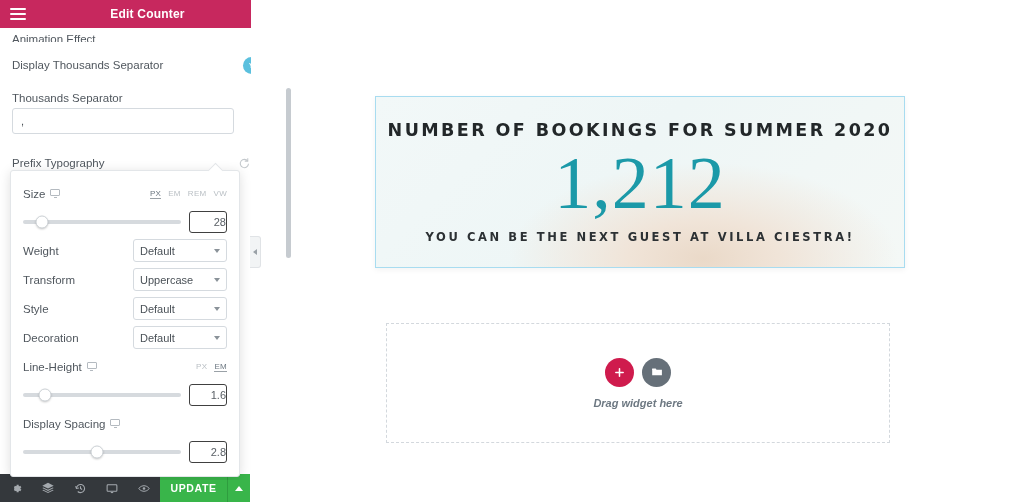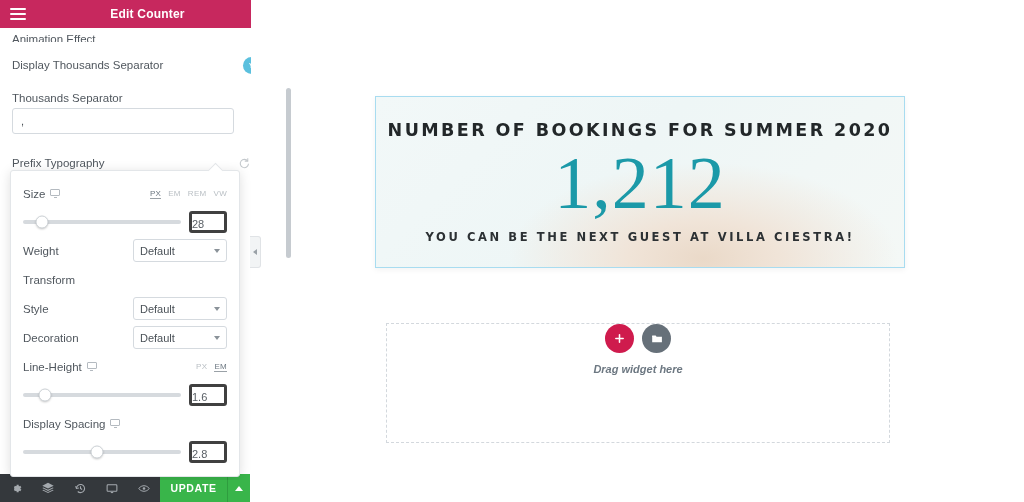--- a/index.html
+++ b/index.html
@@ -147,23 +147,23 @@
     position: relative; cursor: pointer;
   }
   .slider .knob {
     position: absolute; top: 50%; transform: translate(-50%,-50%);
     width: 13px; height: 13px; border-radius: 50%;
     background: #fff; border: 1px solid #cdd2d6;
     box-shadow: 0 1px 2px rgba(0,0,0,.18);
   }
   .num-input {
     width: 38px; height: 22px;
-    border: 3px solid #404040; border-radius: 3px;
+    border: 1px solid #404040; border-radius: 3px;
     background: #fff; font-size: 11px; color: #5a6066;
-    text-align: left; line-height: 20px;
+    text-align: right; line-height: 20px;
   }
 
   .monitor-icon { display: inline-block; width: 10px; height: 9px; position: relative; }
   .monitor-icon i {
     position: absolute; left: 0; top: 0; width: 10px; height: 7px;
     border: 1.2px solid #b4bac0; border-radius: 1px;
   }
   .monitor-icon b {
     position: absolute; left: 3.5px; bottom: 0; width: 3px; height: 1.5px; background: #b4bac0;
   }
@@ -256,21 +256,21 @@
     font-family: "DejaVu Sans", sans-serif;
     font-size: 11.5px; font-weight: bold; color: #2c3134;
     letter-spacing: 2.6px; text-transform: uppercase; white-space: nowrap;
   }
 
   #drop-area {
     position: absolute; left: 135px; top: 323px;
     width: 504px; height: 120px;
     border: 1px dashed #d3d8dd;
     display: flex; flex-direction: column;
-    align-items: center; justify-content: flex-start;
+    align-items: center; justify-content: center;
   }
   #drop-buttons { display: flex; gap: 8px; align-items: center; }
   .drop-btn {
     width: 29px; height: 29px; border-radius: 50%;
     display: flex; align-items: center; justify-content: center;
     cursor: pointer;
   }
   #btn-add-widget { background: #cf1b4d; }
   #btn-add-template { background: #667079; }
   #drop-label {
@@ -372,20 +372,24 @@
         <div class="pop-row">
           <span class="pop-label">Weight</span>
           <span class="pop-select">
             <span class="val">Default</span>
             <span class="caret"></span>
           </span>
         </div>
 
         <div class="pop-row">
           <span class="pop-label">Transform</span>
+          <span class="pop-select">
+            <span class="val">Uppercase</span>
+            <span class="caret"></span>
+          </span>
         </div>
 
         <div class="pop-row">
           <span class="pop-label">Style</span>
           <span class="pop-select">
             <span class="val">Default</span>
             <span class="caret"></span>
           </span>
         </div>
 

